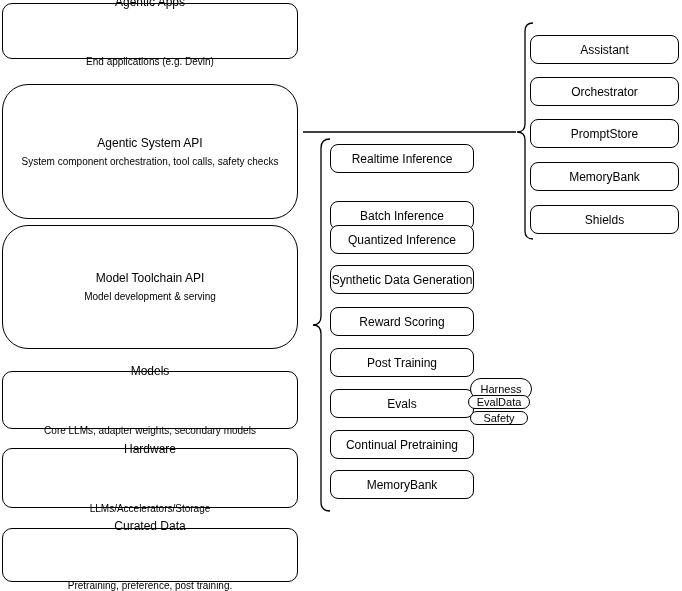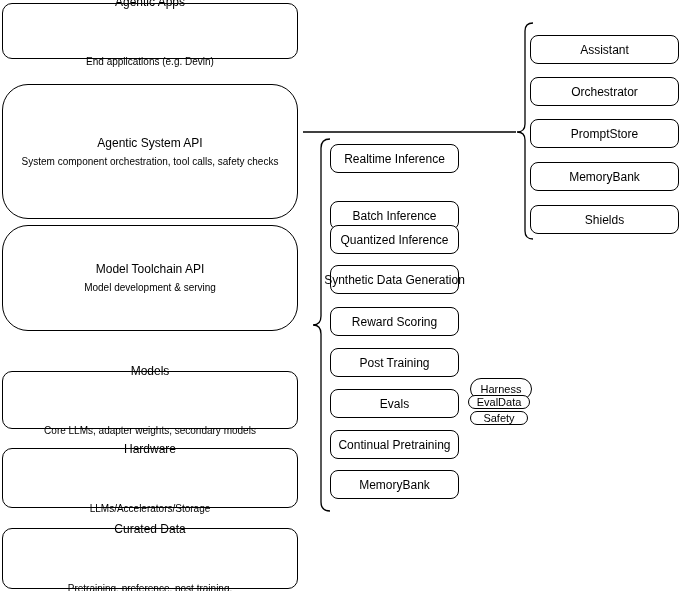--- a/index.html
+++ b/index.html
@@ -47,21 +47,21 @@
     white-space: nowrap;
   }
   .lbl-sub {
     font-size: 10px;
     line-height: 13px;
     margin-top: 4px;
     white-space: nowrap;
   }
   .mid-box {
     left: 330px;
-    width: 129px;
+    width: 144px;
     height: 29px;
     border-radius: 8px;
     font-size: 12px;
   }
   .right-box {
     left: 530px;
     width: 149px;
     height: 29px;
     border-radius: 8px;
     font-size: 12px;
@@ -104,36 +104,36 @@
   <div class="node lbox r10" style="top:3px; height:56px;">
     <div class="lbl-title">Agentic Apps</div>
     <div class="lbl-sub">End applications (e.g. Devin)</div>
   </div>
 
   <div class="node lbox r26" style="top:84px; height:135px;">
     <div class="lbl-title">Agentic System API</div>
     <div class="lbl-sub">System component orchestration, tool calls, safety checks</div>
   </div>
 
-  <div class="node lbox r26" style="top:225px; height:106px;">
+  <div class="node lbox r26" style="top:225px; height:124px;">
     <div class="lbl-title">Model Toolchain API</div>
     <div class="lbl-sub">Model development &amp; serving</div>
   </div>
 
   <div class="node lbox r10" style="top:371px; height:58px;">
     <div class="lbl-title">Models</div>
     <div class="lbl-sub">Core LLMs, adapter weights, secondary models</div>
   </div>
 
   <div class="node lbox r10" style="top:448px; height:60px;">
     <div class="lbl-title">Hardware</div>
     <div class="lbl-sub">LLMs/Accelerators/Storage</div>
   </div>
 
-  <div class="node lbox r10" style="top:528px; height:61px;">
+  <div class="node lbox r10" style="top:528px; height:54px;">
     <div class="lbl-title">Curated Data</div>
     <div class="lbl-sub">Pretraining, preference, post training.</div>
   </div>
 
   <div class="node mid-box" style="top:144px;">
     <span class="box-label">Realtime Inference</span>
   </div>
   <div class="node mid-box" style="top:185px;margin-top:16px;">
     <span class="box-label">Batch Inference</span>
   </div>

